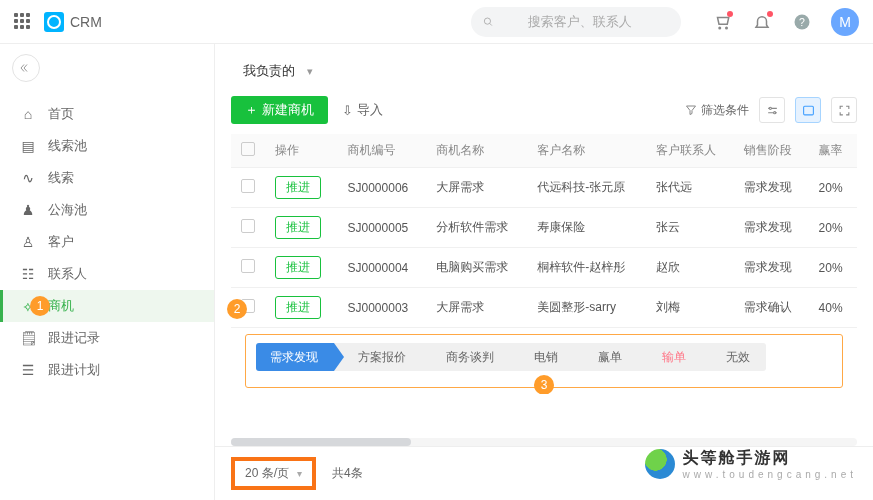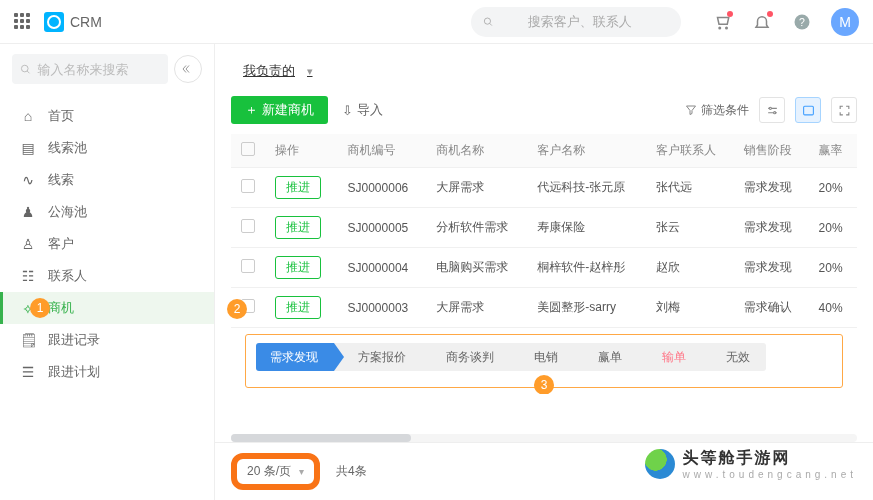--- a/index.html
+++ b/index.html
@@ -25,21 +25,21 @@
 .side-search-inner input { background:none; border:none; outline:none; font-size:13px; width:100%; }
 .side-search-inner input::placeholder { color:#bbb; }
 .collapse-btn { width:28px; height:28px; border:1px solid #e3e3e3; border-radius:50%; display:flex; align-items:center; justify-content:center; color:#999; cursor:pointer; }
 .nav { flex:1; padding-top:6px; }
 .nav-item { display:flex; align-items:center; gap:12px; height:32px; padding:0 20px; color:#666; cursor:pointer; }
 .nav-item.active { background:#eef7ee; color:#37b24d; position:relative; }
 .nav-item.active::before { content:""; position:absolute; left:0; top:0; bottom:0; width:3px; background:#37b24d; }
 .nav-icon { width:16px; text-align:center; font-size:14px; }
 .main { flex:1; display:flex; flex-direction:column; overflow:hidden; }
 .main-header { padding:12px 16px 0; }
-.scope-select { display:inline-flex; align-items:center; gap:12px; height:30px; padding:0 12px; cursor:pointer;text-decoration:underline; }
+.scope-select { display:inline-flex; align-items:center; gap:12px; height:30px; padding:0 12px; cursor:pointer; }
 .scope-select .chev { color:#999; font-size:11px; }
 .toolbar { display:flex; align-items:center; gap:14px; padding:10px 16px; }
 .btn-primary { background:#18c13d; color:#fff; border:none; border-radius:3px; height:28px; padding:0 14px; font-size:13px; cursor:pointer; display:flex; align-items:center; gap:4px; }
 .btn-ghost { background:none; border:none; color:#666; font-size:13px; cursor:pointer; display:flex; align-items:center; gap:4px; }
 .toolbar-right { margin-left:auto; display:flex; gap:10px; }
 .tool-icon-btn { width:26px; height:26px; border:1px solid #e3e3e3; border-radius:3px; display:flex; align-items:center; justify-content:center; color:#888; cursor:pointer; font-size:12px; }
 .tool-icon-btn.active { background:#e6f2ff; border-color:#a6d4ff; color:#409eff; }
 .filter-link { color:#666; font-size:12px; display:flex; align-items:center; gap:4px; cursor:pointer; }
 .table { width:100%; border-collapse:collapse; }
 .table th,.table td { text-align:left; padding:8px 10px; font-weight:normal; font-size:12px; border-bottom:1px solid #f0f0f0; color:#555; white-space:nowrap; }
@@ -59,21 +59,21 @@
 .stage.a1::after { border-left-color:#3a8be6; }
 .stage.a2 { background:#5aa0ef; color:#fff; }
 .stage.a2::after { border-left-color:#5aa0ef; }
 .stage.lose { color:#f78; }
 .marker-3 { position:absolute; bottom:-8px; left:50%; transform:translateX(-50%); width:20px; height:20px; border-radius:50%; background:#ff9c2a; color:#fff; display:flex; align-items:center; justify-content:center; font-size:12px; }
 .marker-1 { position:absolute; margin-left:10px; width:20px; height:20px; border-radius:50%; background:#ff9c2a; color:#fff; display:inline-flex; align-items:center; justify-content:center; font-size:12px; }
 .table-wrap { padding:0 16px; overflow:auto; }
 .hscroll { height:8px; background:#f5f5f5; margin:8px 16px 0; border-radius:4px; position:relative; }
 .hscroll-thumb { position:absolute; left:0; width:180px; height:8px; background:#d6d8db; border-radius:4px; }
 .footer { border-top:1px solid #eee; padding:10px 16px; display:flex; align-items:center; gap:16px; font-size:12px; color:#666; }
-.page-size { border:6px solid #f97316; border-radius:12px; padding:4px 10px; display:flex; align-items:center; gap:8px; cursor:pointer; }
+.page-size { border:4px solid #f97316; border-radius:0; padding:4px 10px; display:flex; align-items:center; gap:8px; cursor:pointer; }
 .watermark { position:absolute; right:16px; bottom:20px; display:flex; align-items:center; gap:8px; }
 .wm-icon { width:30px; height:30px; border-radius:50%; background:radial-gradient(circle at 35% 35%, #6fd24a 40%, #2b8ad4 41%); }
 .wm-text .t1 { font-size:16px; font-weight:600; color:#333; letter-spacing:2px; }
 .wm-text .t2 { font-size:10px; color:#aaa; letter-spacing:4px; }
 svg { display:block; }
 </style>
 </head>
 <body>
 
 <div class="top-bar">
@@ -120,27 +120,20 @@
           <text x="12" y="17" text-anchor="middle" fill="#fff" font-size="14">?</text>
         </svg>
     </div>
     <div class="avatar">M</div>
   </div>
 </div>
 
 <div class="layout">
   <aside class="sidebar">
     <div class="side-search">
-      <div class="side-search-inner">
-        <svg width="13" height="13" viewBox="0 0 24 24" fill="none" stroke="#bbb" stroke-width="2">
-            <circle cx="10" cy="10" r="7"></circle>
-            <line x1="20" y1="20" x2="15" y2="15"></line>
-          </svg>
-        <input placeholder="输入名称来搜索" style="">
-      </div>
       <div class="collapse-btn">
         <svg width="12" height="12" viewBox="0 0 24 24" fill="none" stroke="#999" stroke-width="2">
             <path d="M14 5l-6 7 6 7M8 5l-6 7 6 7"></path>
           </svg>
       </div>
     </div>
     <nav class="nav" id="nav">
         <div class="nav-item">
           <span class="nav-icon">⌂</span>
           <span>首页</span>

